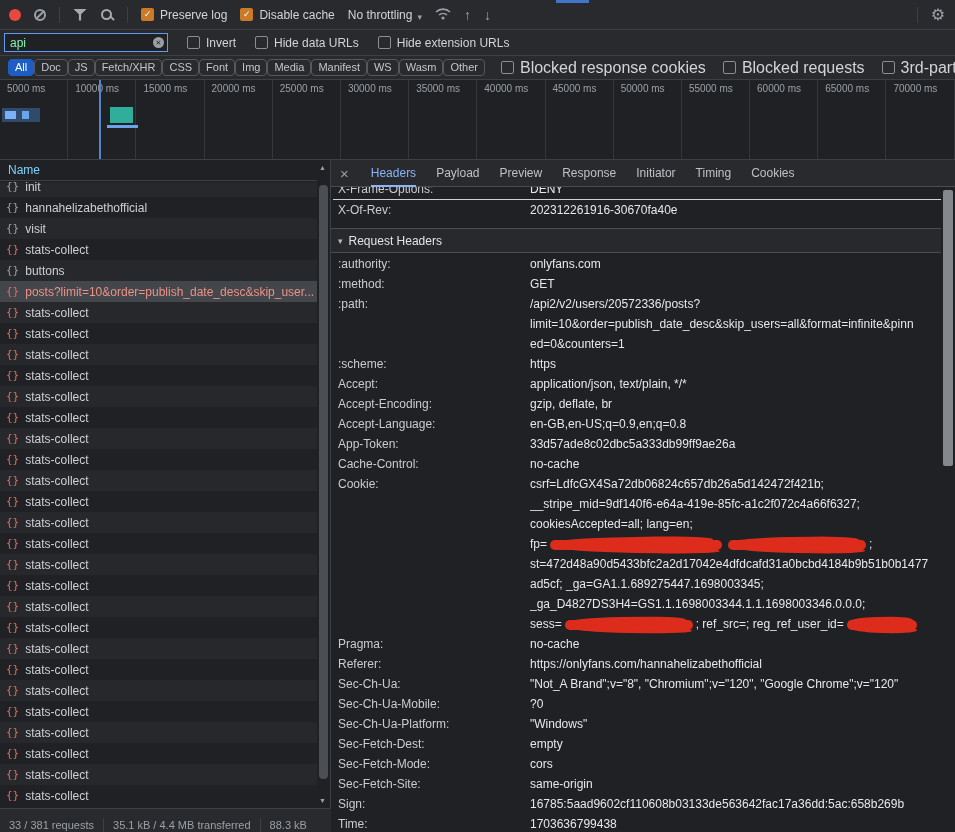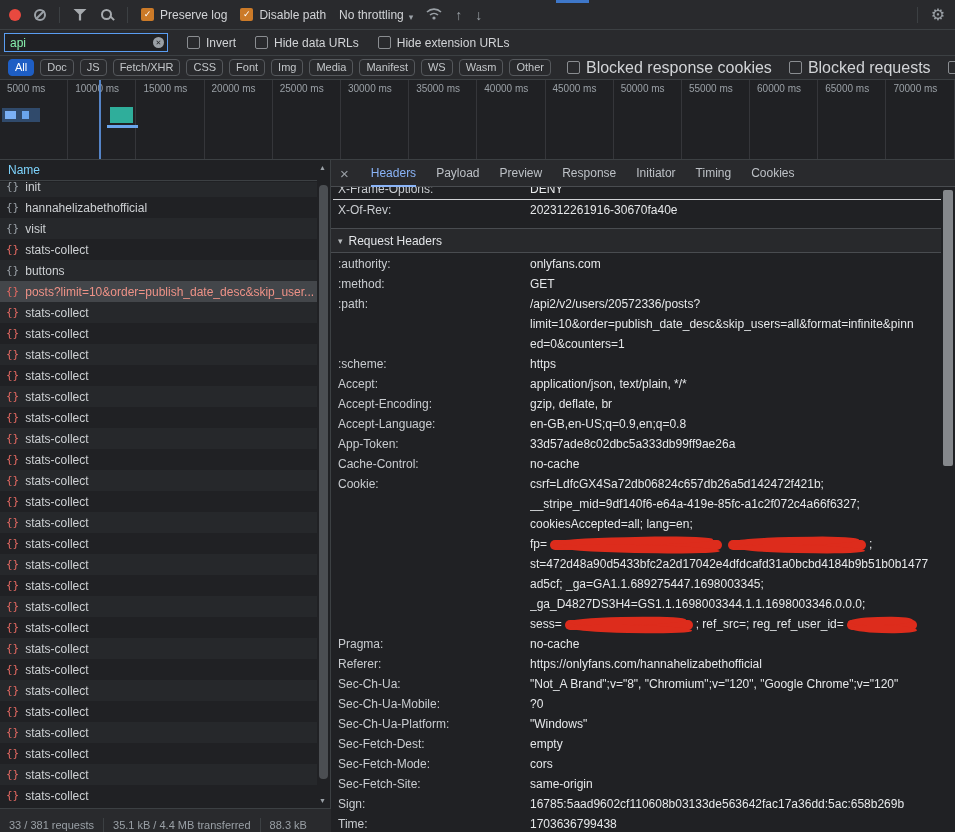--- a/index.html
+++ b/index.html
@@ -38,21 +38,21 @@
     display:inline-flex;align-items:center;flex-shrink:0}
   .finput{background:transparent;border:none;outline:none;color:#86efac;font:12px "Liberation Sans",sans-serif;
     width:140px;padding-left:5px}
   .clearx{position:absolute;right:3px;top:3px;width:11px;height:11px;border-radius:50%;background:#9aa0a6;
     display:flex;align-items:center;justify-content:center}
   .clearx b{font-style:normal;font-weight:bold;font-size:7px;color:#292a2d;line-height:11px}
 
   
   .tb3{position:absolute;left:0;top:56px;width:955px;height:24px;background:#292a2d;
     border-bottom:1px solid #3c4043;display:flex;align-items:center;padding-left:8px}
-  .chips{display:flex;align-items:flex-end;gap:6px}
+  .chips{display:flex;align-items:flex-end;}
   .chip{height:17px;line-height:15px;padding:0 6px;border:1px solid #55585c;border-radius:4px;
     color:#c3c6c9;font-size:11px;white-space:nowrap}
   .chip.sel{background:#1e5ec4;border-color:#1e5ec4;color:#fff}
   .more-filters{display:flex;align-items:center;gap:17px;margin-left:16px}
   .more-filters .cbl{font-size:16px}
 
   
   .overview{position:absolute;left:0;top:80px;width:955px;height:80px;background:#202124;
     border-bottom:1px solid #3c4043;overflow:hidden}
   .ovcols{display:flex;height:100%}
@@ -134,21 +134,21 @@
     <label class="cbl">
       <span class="cb on">
           <b>✓</b>
         </span>
       <span>Preserve log</span>
     </label>
     <label class="cbl">
       <span class="cb on">
           <b>✓</b>
         </span>
-      <span>Disable path</span>
+      <span>Disable cache</span>
     </label>
     <span class="dd">
       <span>No throttling</span>
       <i class="caret">▾</i>
     </span>
     <span class="ic">
       <svg width="16" height="13" viewBox="0 0 16 13">
         <path d="M1 5 A10 10 0 0 1 15 5" stroke="#9aa0a6" stroke-width="1.6" fill="none"></path>
         <path d="M4 8 A6 6 0 0 1 12 8" stroke="#9aa0a6" stroke-width="1.6" fill="none"></path>
         <circle cx="8" cy="11" r="1.6" fill="#9aa0a6"></circle>

